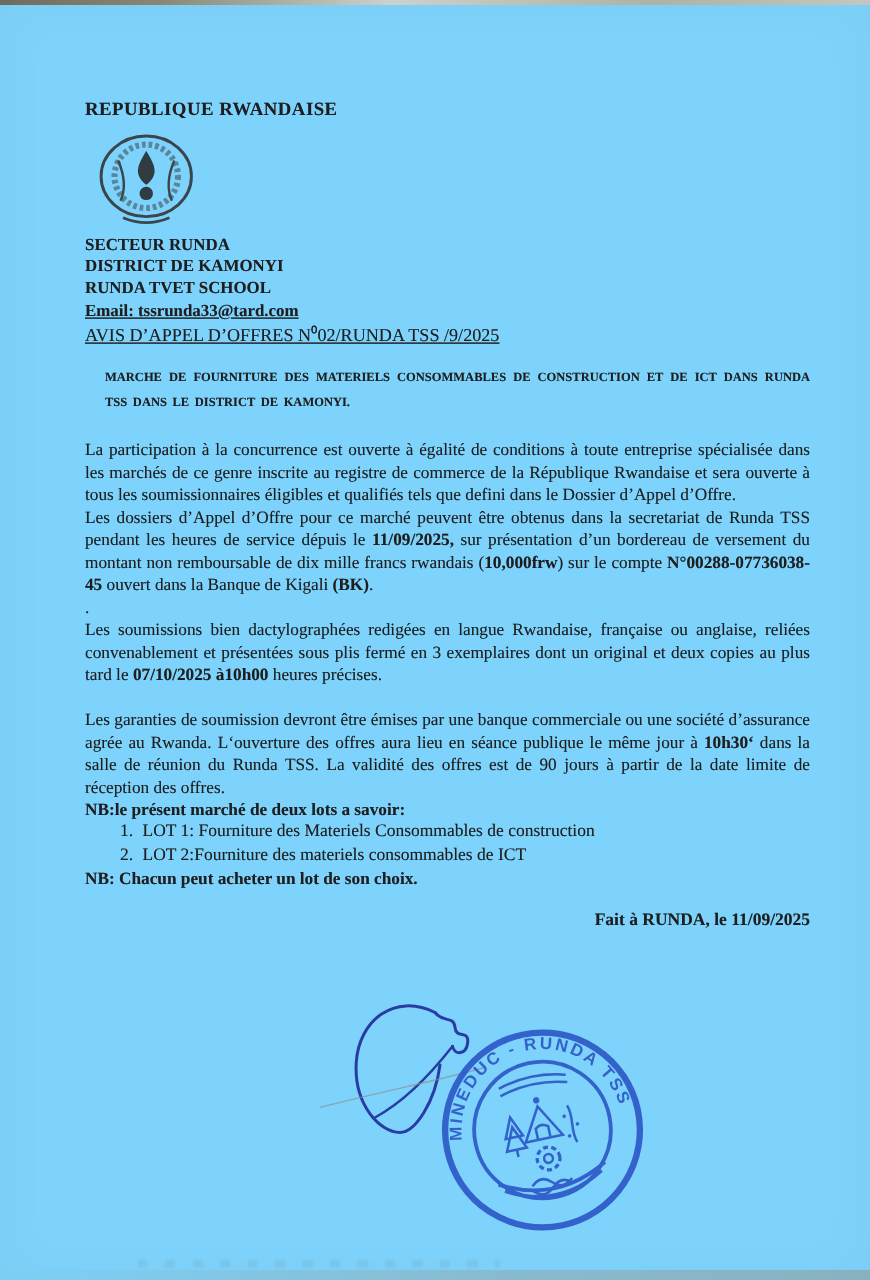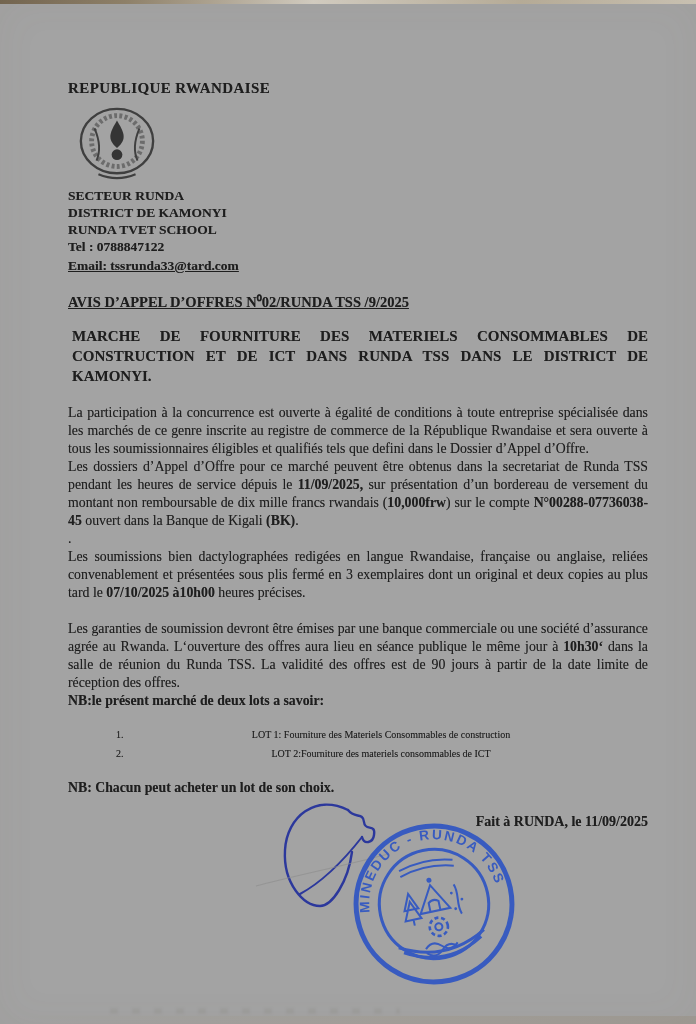--- a/index.html
+++ b/index.html
@@ -1,20 +1,20 @@
 <!DOCTYPE html>
 <html><head>
 <meta charset="utf-8">
 <style>
   html,body{margin:0;padding:0;background:#e8e6e1;}
   .page{
     position:relative;
     width:696px;height:1024px;
     margin:0 auto;
-    background:#a3a3a3;
+    background:#7dd3fc;
     overflow:hidden;
     font-family:"Liberation Serif", serif;
     color:#1e1e1e;
     box-shadow:inset 0 0 40px rgba(120,110,90,.06);
   }
   .scan-edge-top{
     position:absolute;top:0;left:0;width:100%;height:4px;
     background:linear-gradient(90deg,#6b5a41 0%,#8a7a5e 18%,#d9d2c4 45%,#b8ac94 75%,#cfc6b4 100%);
     opacity:.85;
   }
@@ -24,34 +24,34 @@
   }
   .content{padding:80px 48px 0 68px;}
   
   .republic{
     font-size:15px;font-weight:bold;letter-spacing:.4px;margin:0;
   }
   .emblem{display:block;margin:4px 0 2px 0;}
   .addr div{font-weight:bold;font-size:13.5px;line-height:17px;}
   .addr .email-line{text-decoration:underline;margin-top:2px;}
   
-  .notice-title{margin-top:17px;font-size:14.5px;font-weight:bold;}
+  .notice-title{font-size:14.5px;font-weight:normal;}
   .notice-title span{text-decoration:underline;}
   
   .subject{
-    margin:15px 0 0 4px;font-size:15px;font-weight:bold;
+    margin:15px 0 0 16px;font-size:10px;font-weight:bold;
     text-align:justify;line-height:20px;word-spacing:2px;
   }
   p.body{
     margin:0;font-size:13.8px;line-height:18px;text-align:justify;
   }
   p.body.gap{margin-top:18px;}
   .nb{margin:0;font-size:13.8px;line-height:18px;font-weight:bold;}
   ol.lots{
-    margin:16px;padding:0 0 0 42px;font-size:10px;line-height:18.5px;text-align:center;
+    margin:0;padding:0 0 0 42px;font-size:14px;line-height:18.5px;
   }
   ol.lots li{padding-left:4px;}
   
   .sig-block{margin-top:16px;text-align:right;}
   .sig-block div{font-weight:bold;font-size:14px;line-height:18px;}
   
   .content, .sig-block{text-shadow:0 0 .4px rgba(20,20,20,.4);}
   .signature-svg{position:absolute;left:252px;top:792px;}
   .stamp-svg{position:absolute;left:348px;top:818px;}
   .smudge{
@@ -80,21 +80,20 @@
           <path d="M27,28 C33,42 33,52 29,61" stroke-width="2"></path>
           <path d="M73,28 C67,42 67,52 71,61" stroke-width="2"></path>
           <path d="M31,75 Q50,83 69,75" stroke-width="2.2"></path>
         </g>
       </svg>
 
       <div class="addr">
         <div>SECTEUR RUNDA</div>
         <div>DISTRICT DE KAMONYI</div>
         <div>RUNDA TVET SCHOOL</div>
-        <div>Tel : 0788847122</div>
         <div class="email-line">Email: tssrunda33@tard.com</div>
       </div>
     </header>
 
     <main>
       <div class="notice-title">
         <span>AVIS D’APPEL D’OFFRES N⁰02/RUNDA TSS /9/2025</span>
       </div>
 
       <p class="subject">MARCHE DE FOURNITURE DES MATERIELS CONSOMMABLES DE CONSTRUCTION ET DE ICT  DANS  RUNDA TSS  DANS LE DISTRICT DE KAMONYI.</p>

